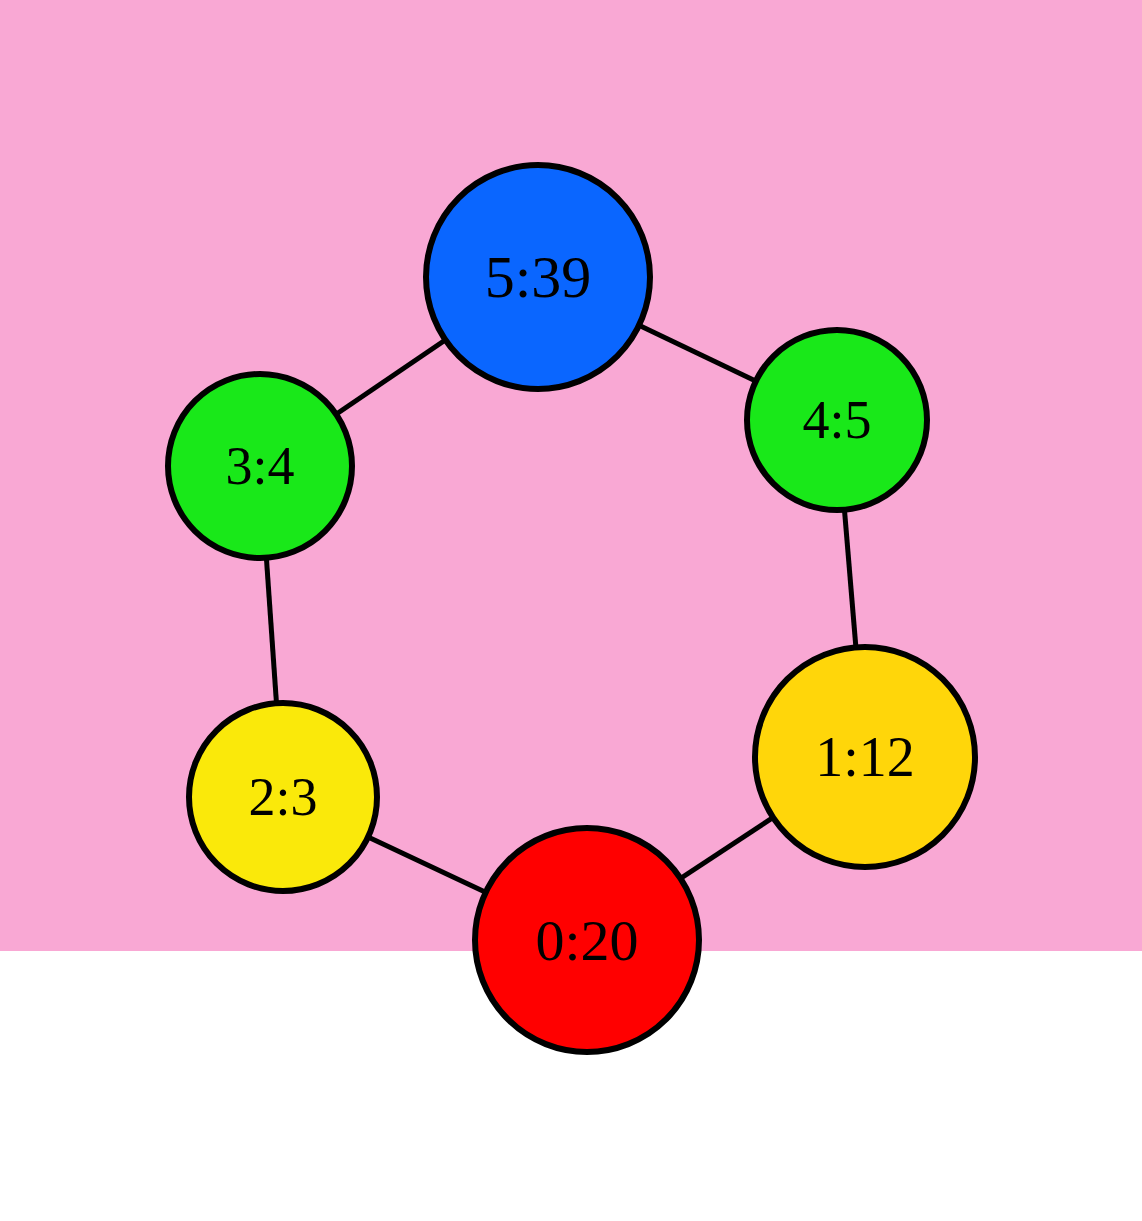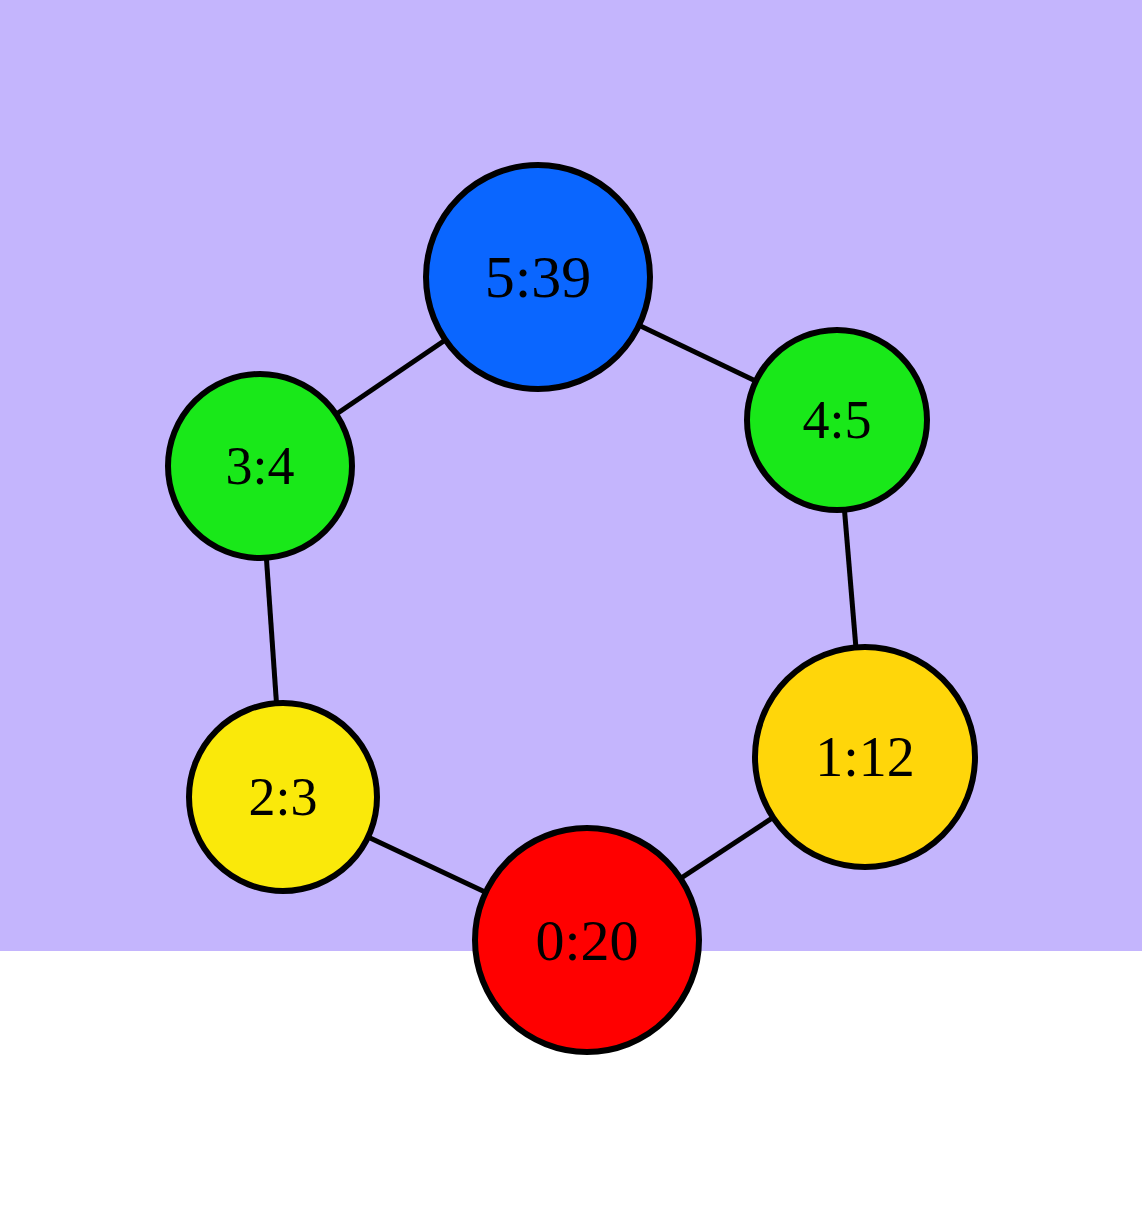--- a/index.html
+++ b/index.html
@@ -11,21 +11,21 @@
   body {
     width: 1142px;
     height: 1221px;
     overflow: hidden;
     font-family: "Liberation Serif", "DejaVu Serif", serif;
   }
   #canvas-wrap {
     position: relative;
     width: 1142px;
     height: 951px;
-    background: #c4b5fd;
+    background: #f9a8d4;
   }
   #graph-svg {
     display: block;
     width: 1142px;
     height: 1221px;
   }
   .graph-edge {
     stroke: #000000;
     stroke-linecap: butt;
   }

